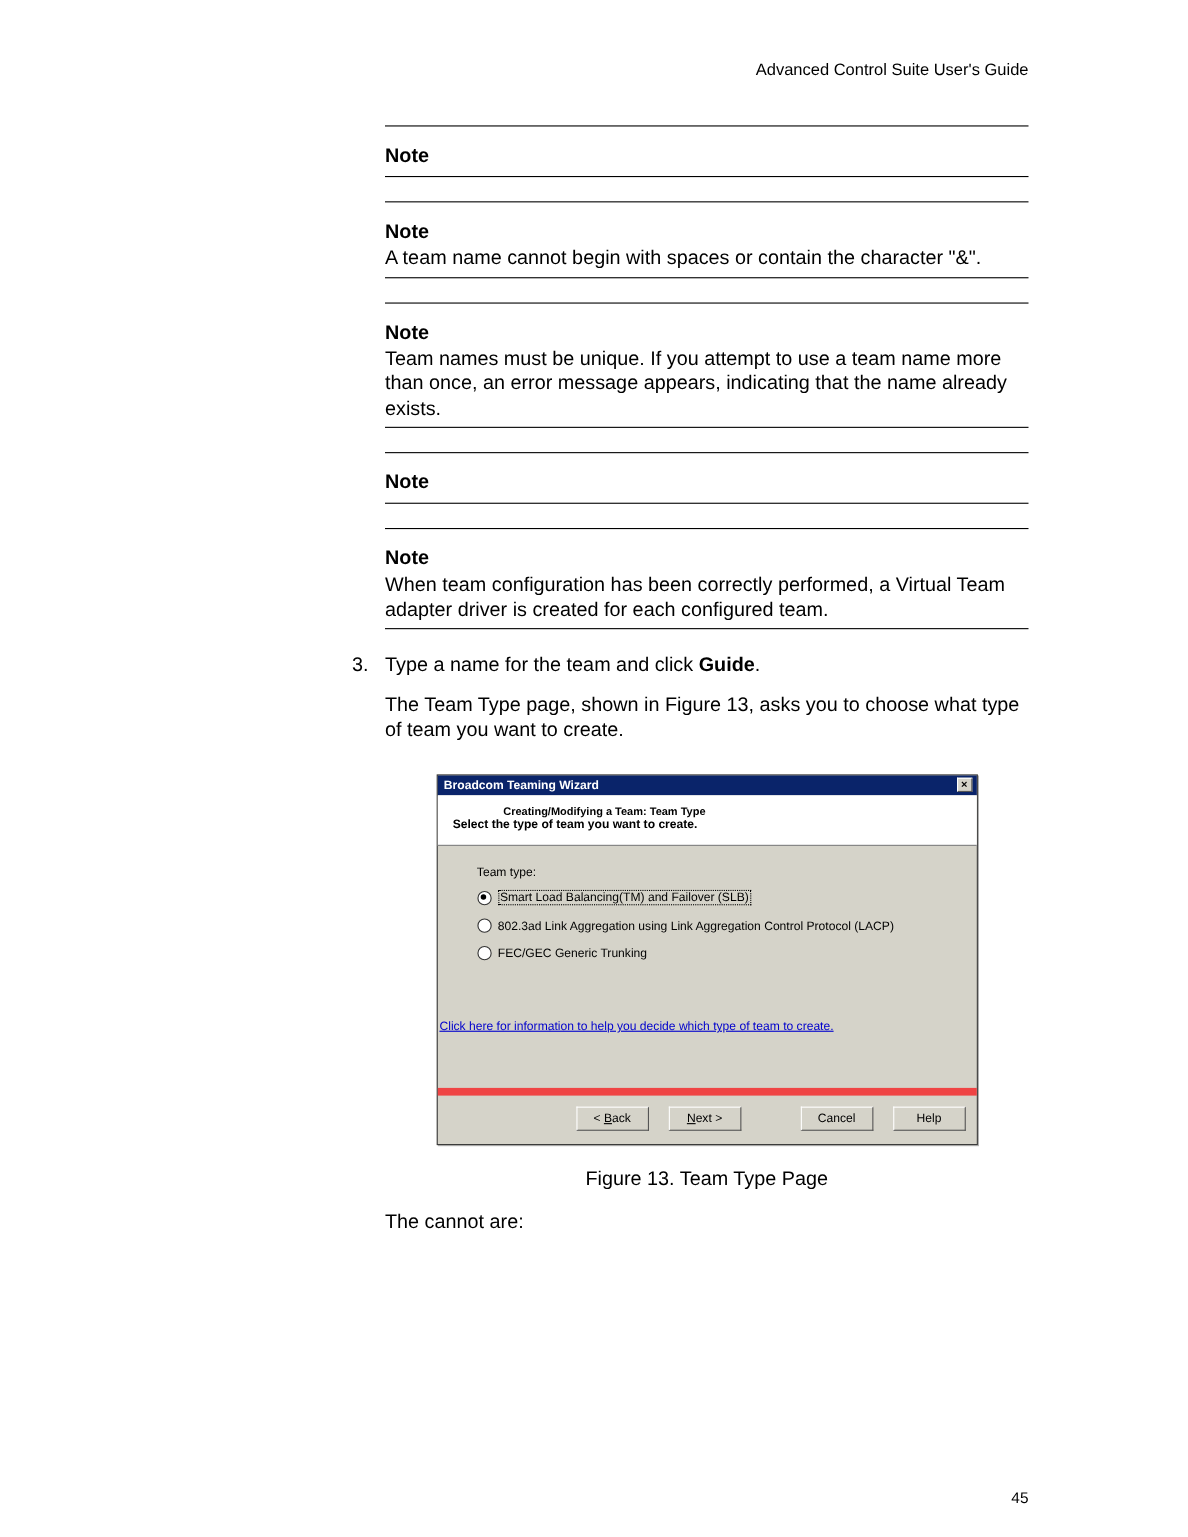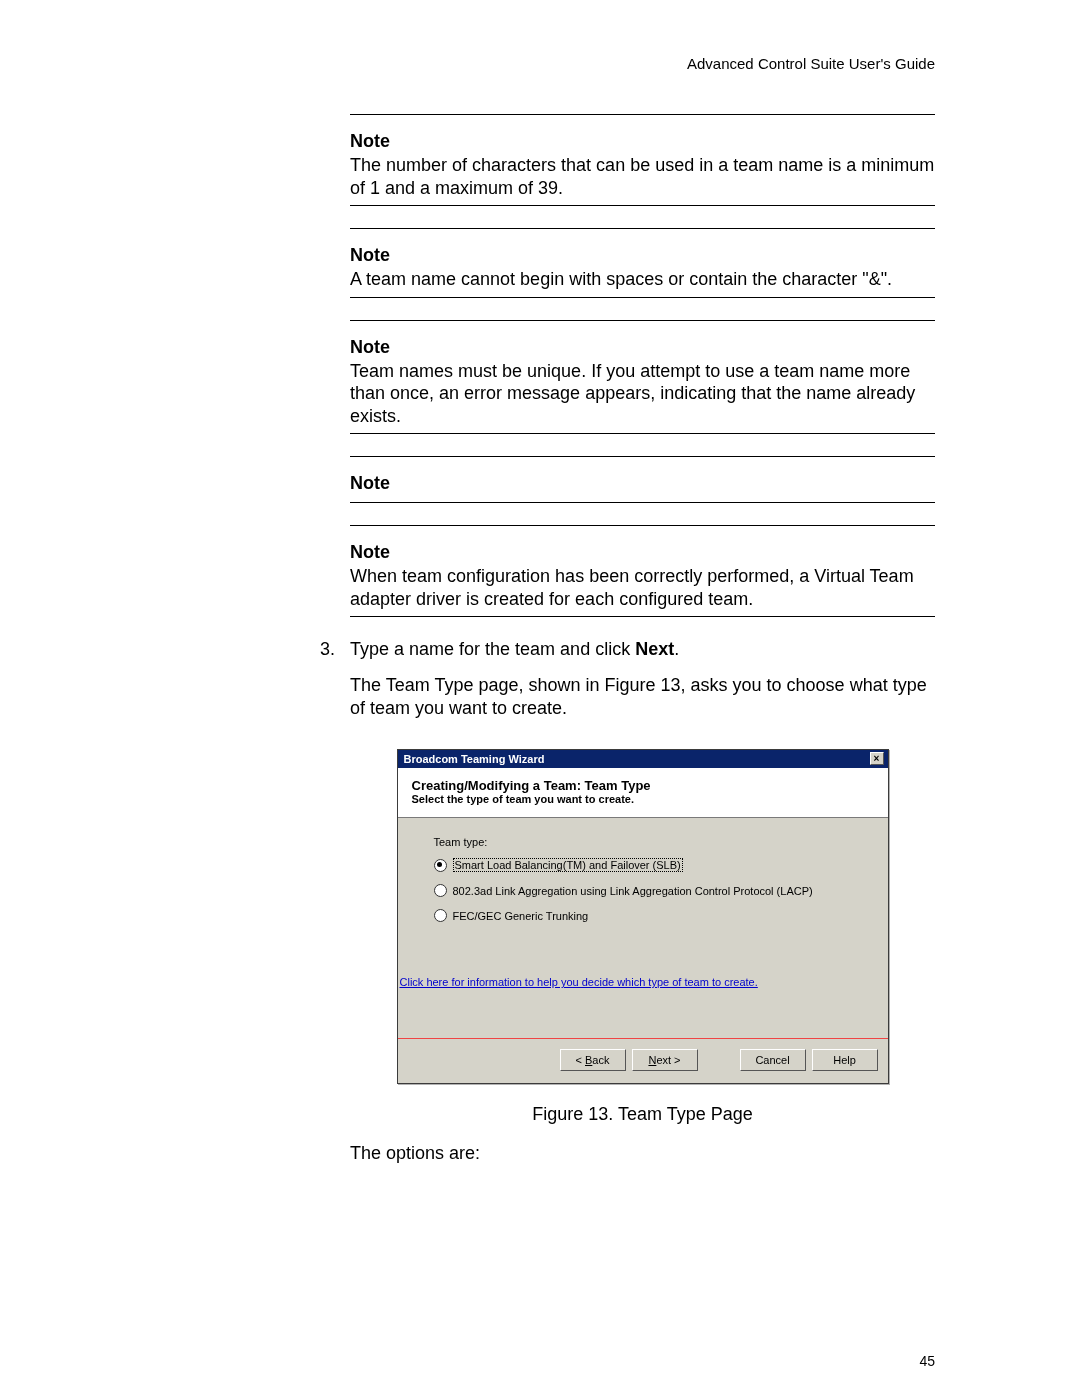--- a/index.html
+++ b/index.html
@@ -92,22 +92,23 @@
     text-align: center;
     font-weight: bold;
     box-sizing: border-box;
   }
   .wizard-header {
     background: #fff;
     border-bottom: 1px solid #7a7a7a;
     padding: 10px 14px 12px 14px;
   }
   .wizard-header .h1 {
-    font-size: 13px;
-    font-weight: bold;
+    font-size: 10px;
+    font-weight: bold;
+    margin-left: 46px;
   }
   .wizard-header .h2 {
     font-size: 11px;
     font-weight: bold;
   }
   .wizard-body {
     padding: 18px 14px 10px 36px;
     min-height: 220px;
     font-size: 11px;
     color: #000;
@@ -148,25 +149,25 @@
   }
   .help-link {
     color: #0000cc;
     text-decoration: underline;
     font-size: 11px;
     display: inline-block;
     margin-top: 42px;
     margin-left: -34px;
   }
   .wizard-footer {
-    border-top: 1px solid #ef4444;
+    border-top: 7px solid #ef4444;
     padding: 10px 10px 12px 10px;
     display: flex;
     justify-content: flex-end;
-    gap: 6px;
+    gap: 18px;
   }
   .win-btn {
     min-width: 66px;
     height: 22px;
     background: #d5d3c9;
     border: 1px solid #fff;
     border-right-color: #555;
     border-bottom-color: #555;
     font-size: 11px;
     text-align: center;
@@ -198,42 +199,41 @@
 <body>
 
 <div class="page">
 
   <div class="header-line">Advanced Control Suite User's Guide</div>
 
   <div class="content-col">
 
     <div class="note-block">
       <p class="note-title">Note</p>
-      <p class="note-body">The number of characters that can be used in a team name is a minimum of 1 and a maximum of 39.</p>
     </div>
     <div class="note-block">
       <p class="note-title">Note</p>
       <p class="note-body">A team name cannot begin with spaces or contain the character "&amp;".</p>
     </div>
     <div class="note-block">
       <p class="note-title">Note</p>
       <p class="note-body">Team names must be unique. If you attempt to use a team name more than once, an error message appears, indicating that the name already exists.</p>
     </div>
     <div class="note-block">
       <p class="note-title">Note</p>
     </div>
     <div class="note-block">
       <p class="note-title">Note</p>
       <p class="note-body">When team configuration has been correctly performed, a Virtual Team adapter driver is created for each configured team.</p>
     </div>
 
     <div class="step-row">
       <div class="step-num">3.</div>
       <div class="step-text">
-        <span>Type a name for the team and click </span><b>Next</b><span>.</span>
+        <span>Type a name for the team and click </span><b>Guide</b><span>.</span>
       </div>
     </div>
 
     <p class="follow-para">The Team Type page, shown in Figure 13, asks you to choose what type of team you want to create.</p>
 
     <div class="wizard">
       <div class="wizard-titlebar">
         <span>Broadcom Teaming Wizard</span>
         <span class="wizard-close">×</span>
       </div>
@@ -262,18 +262,18 @@
       <div class="wizard-footer">
         <div class="win-btn"><span>&lt; </span><span class="u">B</span><span>ack</span></div>
         <div class="win-btn gap"><span class="u">N</span><span>ext &gt;</span></div>
         <div class="win-btn">Cancel</div>
         <div class="win-btn">Help</div>
       </div>
     </div>
 
     <div class="figure-caption">Figure 13. Team Type Page</div>
 
-    <div class="options-line">The options are:</div>
+    <div class="options-line">The cannot are:</div>
 
   </div>
 
   <div class="page-num">45</div>
 </div>
 
 </body></html>

